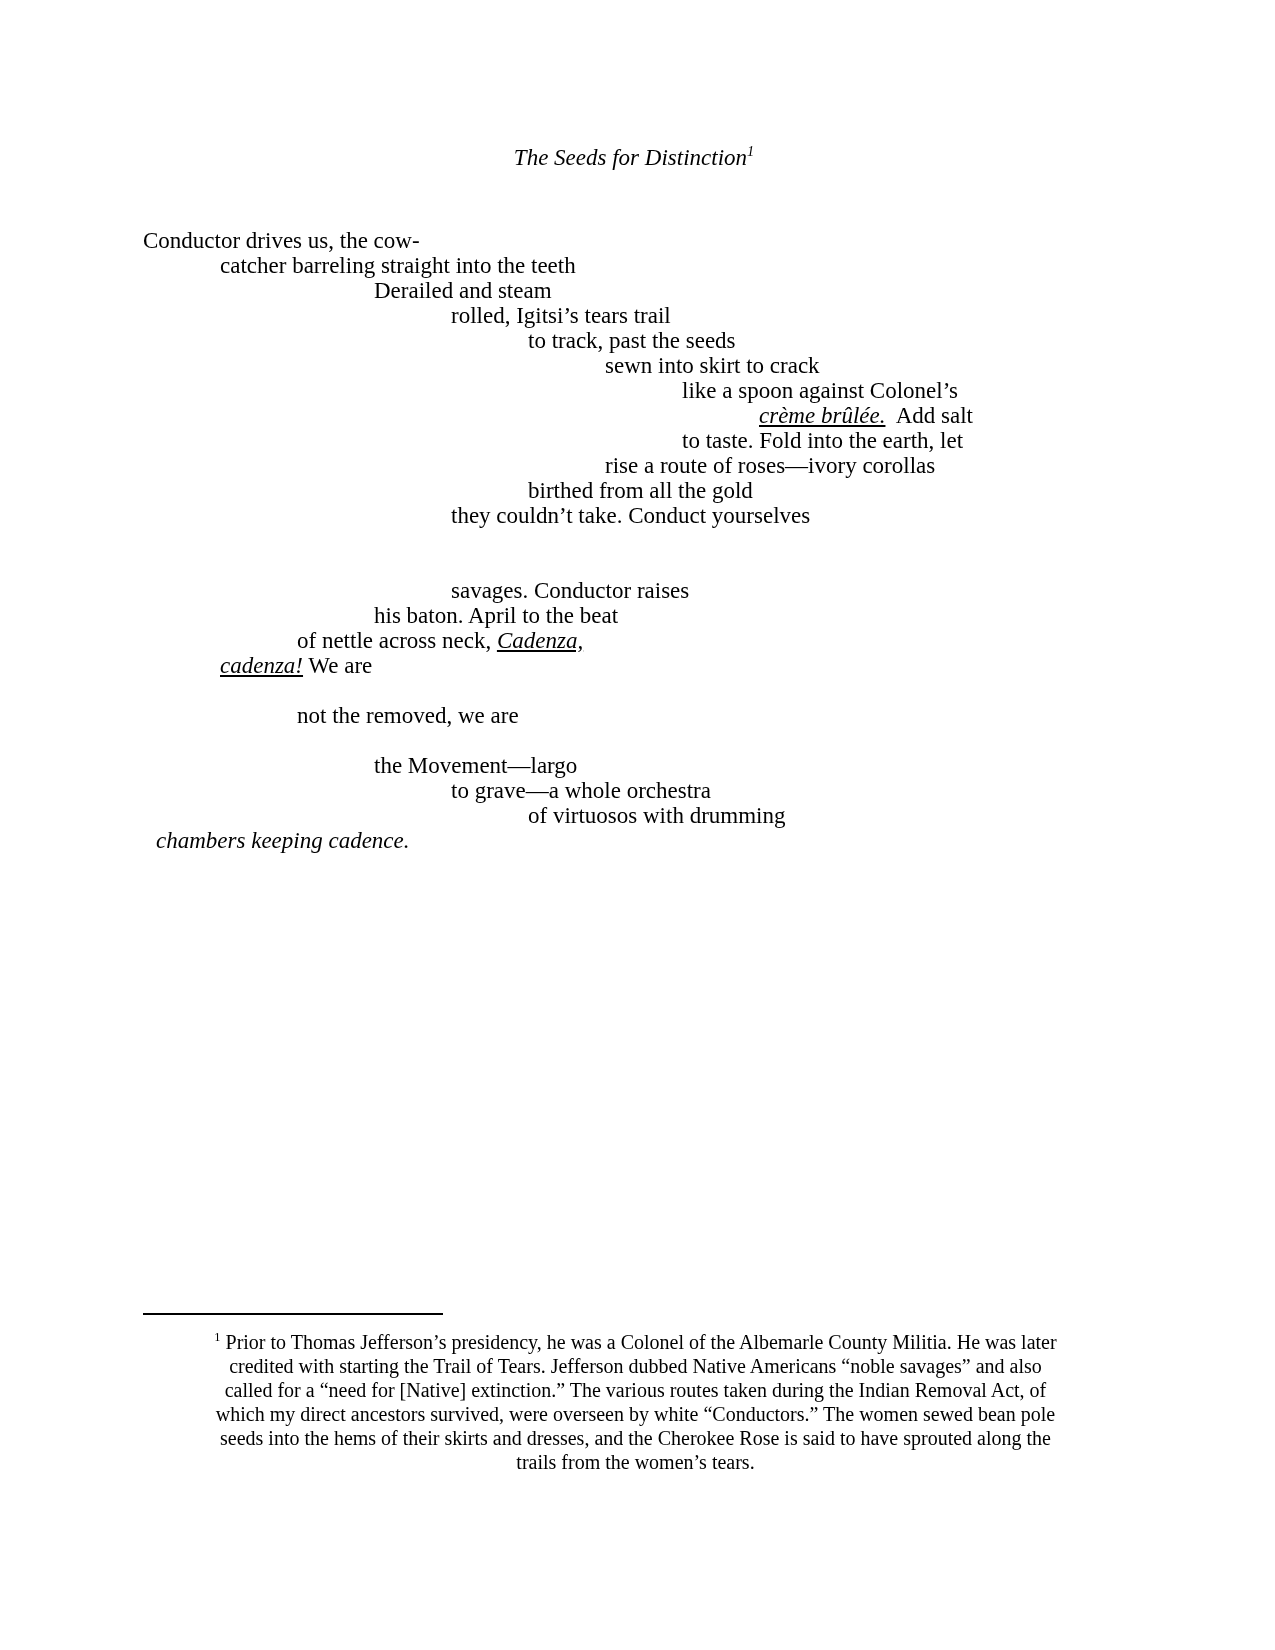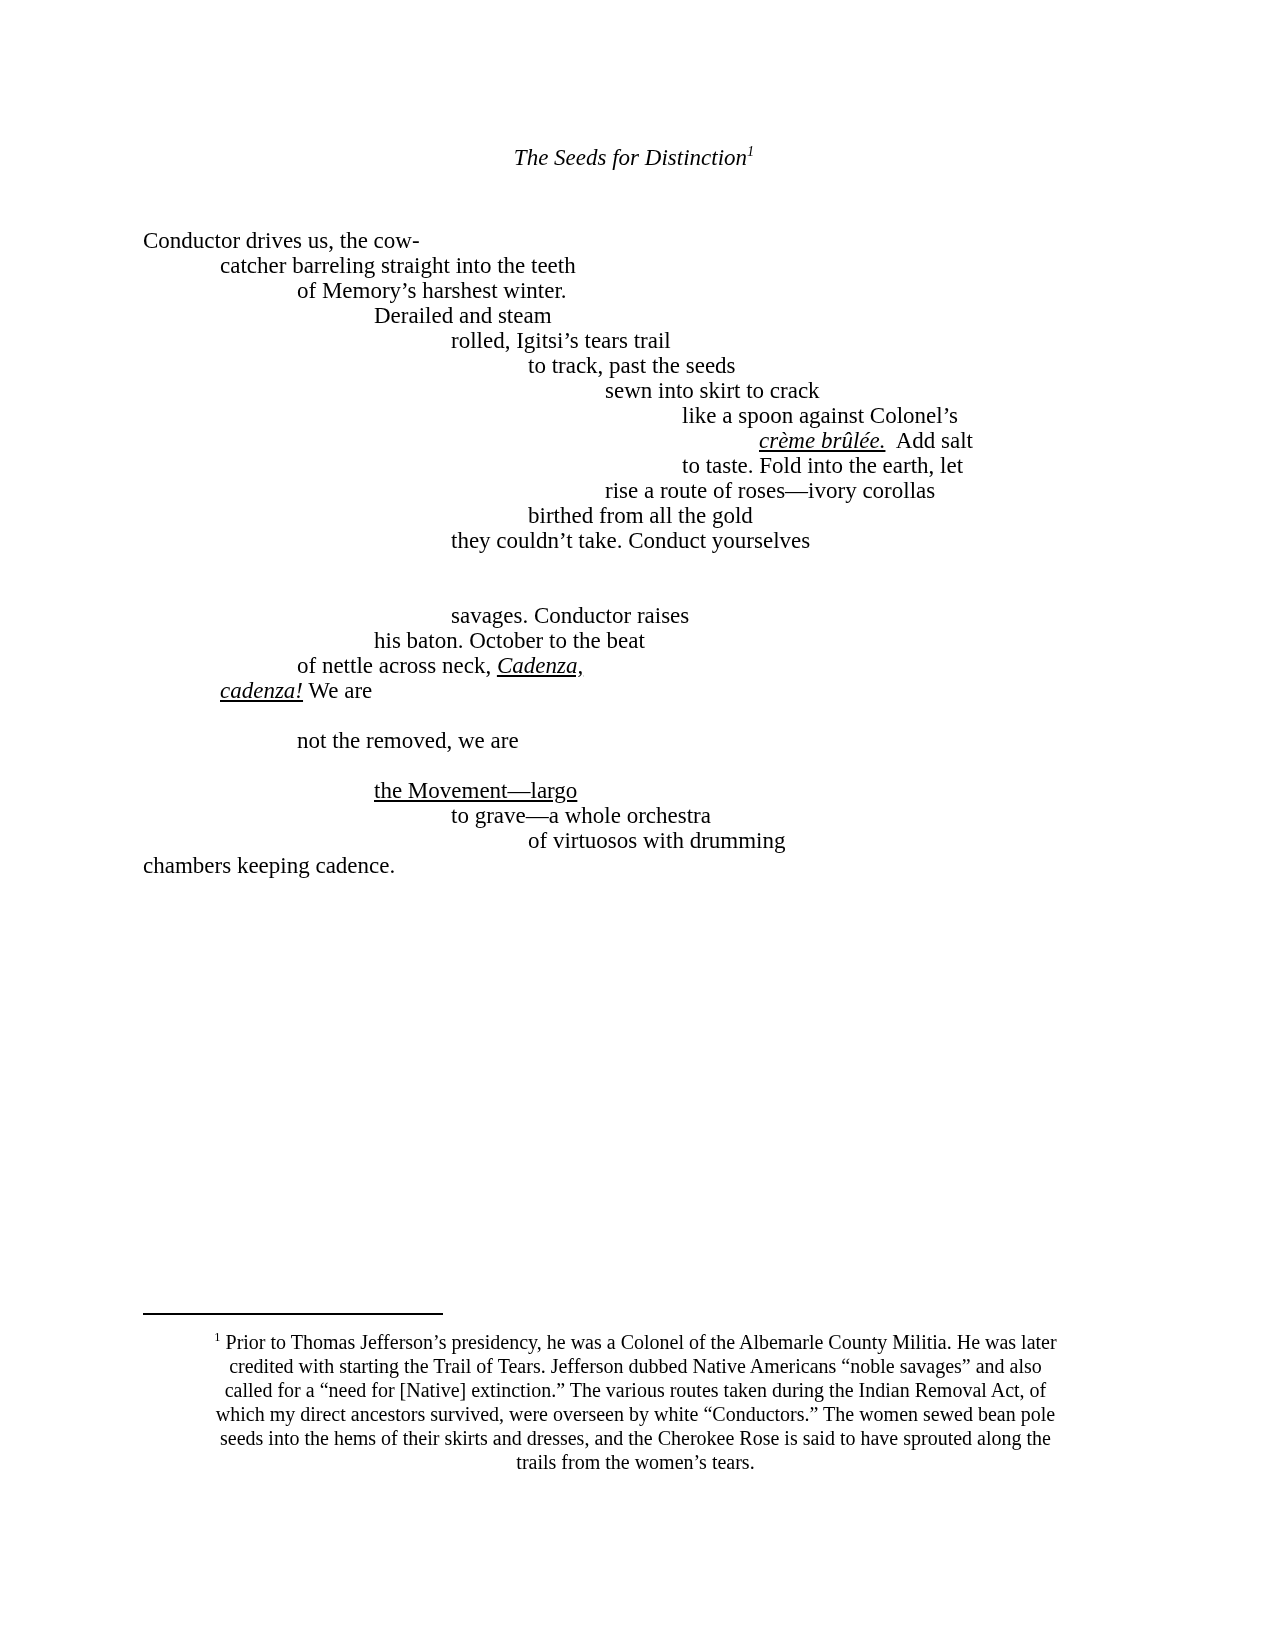--- a/index.html
+++ b/index.html
@@ -76,44 +76,43 @@
 </style>
 </head>
 <body>
 
 <div class="page">
   <div class="content">
     <div class="title"><span>The Seeds for Distinction</span><sup>1</sup></div>
     <div class="poem">
         <div class="poem-line" style="margin-left: 0px;"><span class="">Conductor drives us, the cow-</span></div>
         <div class="poem-line" style="margin-left: 77px;"><span class="">catcher barreling straight into the teeth</span></div>
-        <div class="poem-line" style="margin-left: 154px;"><span class="">of Memory’s harshest winter.</span></div>
         <div class="poem-line" style="margin-left: 231px;"><span class="">Derailed and steam</span></div>
         <div class="poem-line" style="margin-left: 308px;"><span class="">rolled, Igitsi’s tears trail</span></div>
         <div class="poem-line" style="margin-left: 385px;"><span class="">to track, past the seeds</span></div>
         <div class="poem-line" style="margin-left: 462px;"><span class="">sewn into skirt to crack</span></div>
         <div class="poem-line" style="margin-left: 539px;"><span class="">like a spoon against Colonel’s</span></div>
         <div class="poem-line" style="margin-left: 616px;"><span class="italic">crème brûlée.</span><span class="">  Add salt</span></div>
         <div class="poem-line" style="margin-left: 539px;"><span class="">to taste. Fold into the earth, let</span></div>
         <div class="poem-line" style="margin-left: 462px;"><span class="">rise a route of roses—ivory corollas</span></div>
         <div class="poem-line" style="margin-left: 385px;"><span class="">birthed from all the gold</span></div>
         <div class="poem-line" style="margin-left: 308px;"><span class="">they couldn’t take. Conduct yourselves</span></div>
         <div class="poem-blank"></div>
         <div class="poem-blank"></div>
         <div class="poem-line" style="margin-left: 308px;"><span class="">savages. Conductor raises</span></div>
-        <div class="poem-line" style="margin-left: 231px;"><span class="">his baton. October to the beat</span></div>
+        <div class="poem-line" style="margin-left: 231px;"><span class="">his baton. April to the beat</span></div>
         <div class="poem-line" style="margin-left: 154px;"><span class="">of nettle across neck, </span><span class="italic">Cadenza,</span></div>
         <div class="poem-line" style="margin-left: 77px;"><span class="italic">cadenza!</span><span class=""> We are</span></div>
         <div class="poem-blank"></div>
         <div class="poem-line" style="margin-left: 154px;"><span class="">not the removed, we are</span></div>
         <div class="poem-blank"></div>
-        <div class="poem-line" style="margin-left: 231px; text-decoration: underline;"><span class="">the Movement—largo</span></div>
+        <div class="poem-line" style="margin-left: 231px;"><span class="">the Movement—largo</span></div>
         <div class="poem-line" style="margin-left: 308px;"><span class="">to grave—a whole orchestra</span></div>
         <div class="poem-line" style="margin-left: 385px;"><span class="">of virtuosos with drumming</span></div>
-        <div class="poem-line" style="margin-left: 0px;"><span class="">chambers keeping cadence.</span></div>
+        <div class="poem-line" style="margin-left: 13px; font-style: italic;"><span class="">chambers keeping cadence.</span></div>
       </div>
   </div>
   <div class="footnote">
     <div class="footnote-separator"></div>
     <div class="footnote-text">
         <div class="footnote-line"><sup>1</sup> Prior to Thomas Jefferson’s presidency, he was a Colonel of the Albemarle County Militia. He was later</div>
         <div class="footnote-line">credited with starting the Trail of Tears. Jefferson dubbed Native Americans “noble savages” and also</div>
         <div class="footnote-line">called for a “need for [Native] extinction.” The various routes taken during the Indian Removal Act, of</div>
         <div class="footnote-line">which my direct ancestors survived, were overseen by white “Conductors.” The women sewed bean pole</div>
         <div class="footnote-line">seeds into the hems of their skirts and dresses, and the Cherokee Rose is said to have sprouted along the</div>

